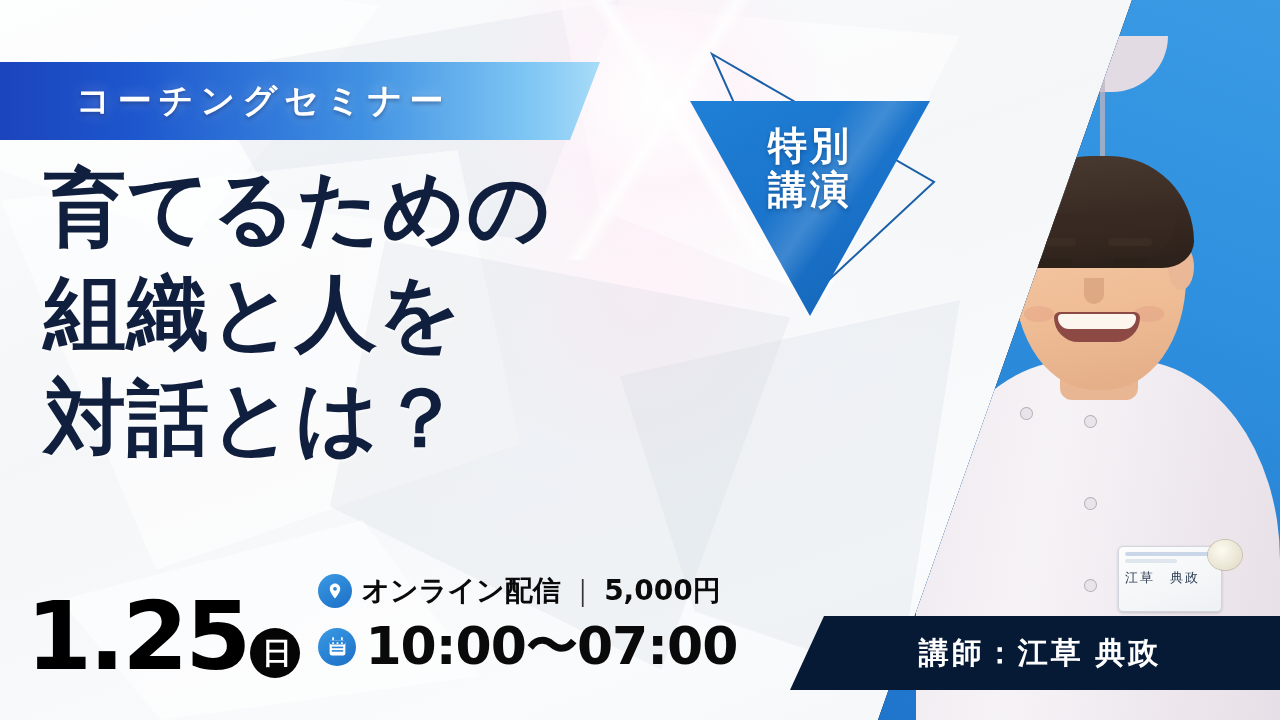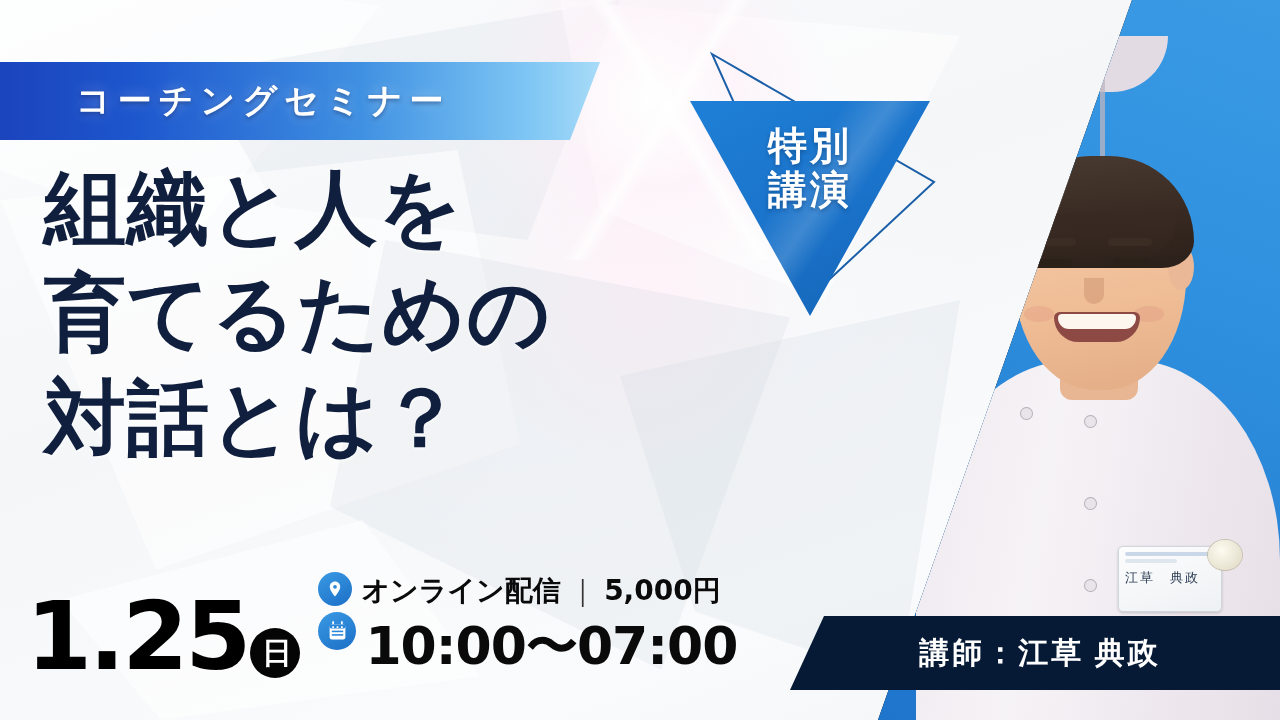--- a/index.html
+++ b/index.html
@@ -181,21 +181,21 @@
     letter-spacing:-3px; font-family:"DejaVu Sans",sans-serif;
   }
   .dow{
     display:inline-flex; align-items:center; justify-content:center;
     width:50px; height:50px; border-radius:50%;
     background:#050505; color:#fff; font-size:30px; font-weight:bold;
     margin-left:2px; position:relative; top:-6px;
     font-family:"DejaVu Sans",sans-serif;
   }
   .info-col{ margin-left:18px; margin-bottom:2px; }
-  .info-line{ display:flex; }
+  .info-line{ display:flex; align-items:center; }
   .info-line.top{ margin-bottom:2px; }
   .circ{
     width:34px; height:34px; border-radius:50%; flex:0 0 34px;
     background:linear-gradient(150deg,#3a9ae4,#1c6fc6);
     display:inline-flex; align-items:center; justify-content:center;
     margin-right:9px;
   }
   .circ.cal{ width:38px; height:38px; flex:0 0 38px; }
   .info-text{
     color:#0a0a0a; font-weight:bold; font-size:28px; letter-spacing:0;
@@ -209,21 +209,21 @@
 
   
   .speaker-bar{
     position:absolute; left:790px; top:616px; width:490px; height:74px;
     background:#061a36;
     clip-path:polygon(34px 0, 490px 0, 490px 74px, 0 74px);
     display:flex; align-items:center; justify-content:center;
   }
   .speaker-bar span{
     color:#fff; font-weight:bold; font-size:30px; letter-spacing:3px;
-    margin-left:10px; font-family:Liberation Serif, serif;
+    margin-left:10px; font-family:Liberation Sans, sans-serif;
   }
 </style>
 </head>
 <body>
 
 <div id="banner">
 
   <div class="bg-base"></div>
   <div class="facet f1"></div>
   <div class="facet d f2"></div>
@@ -280,22 +280,22 @@
     <div class="tri-fill">
       <div class="sheen"></div>
     </div>
     <div class="badge-text">
       <div>特別</div>
       <div>講演</div>
     </div>
   </div>
 
   <div class="headline">
+    <div>育てるための</div>
     <div>組織と人を</div>
-    <div>育てるための</div>
     <div>対話とは？</div>
   </div>
 
   <div class="date-row">
     <div class="big-date"><span>1.25</span><span class="dow">日</span></div>
 
     <div class="info-col">
       <div class="info-line top">
         <span class="circ">
           <svg width="18" height="18" viewBox="0 0 24 24" fill="#fff">

